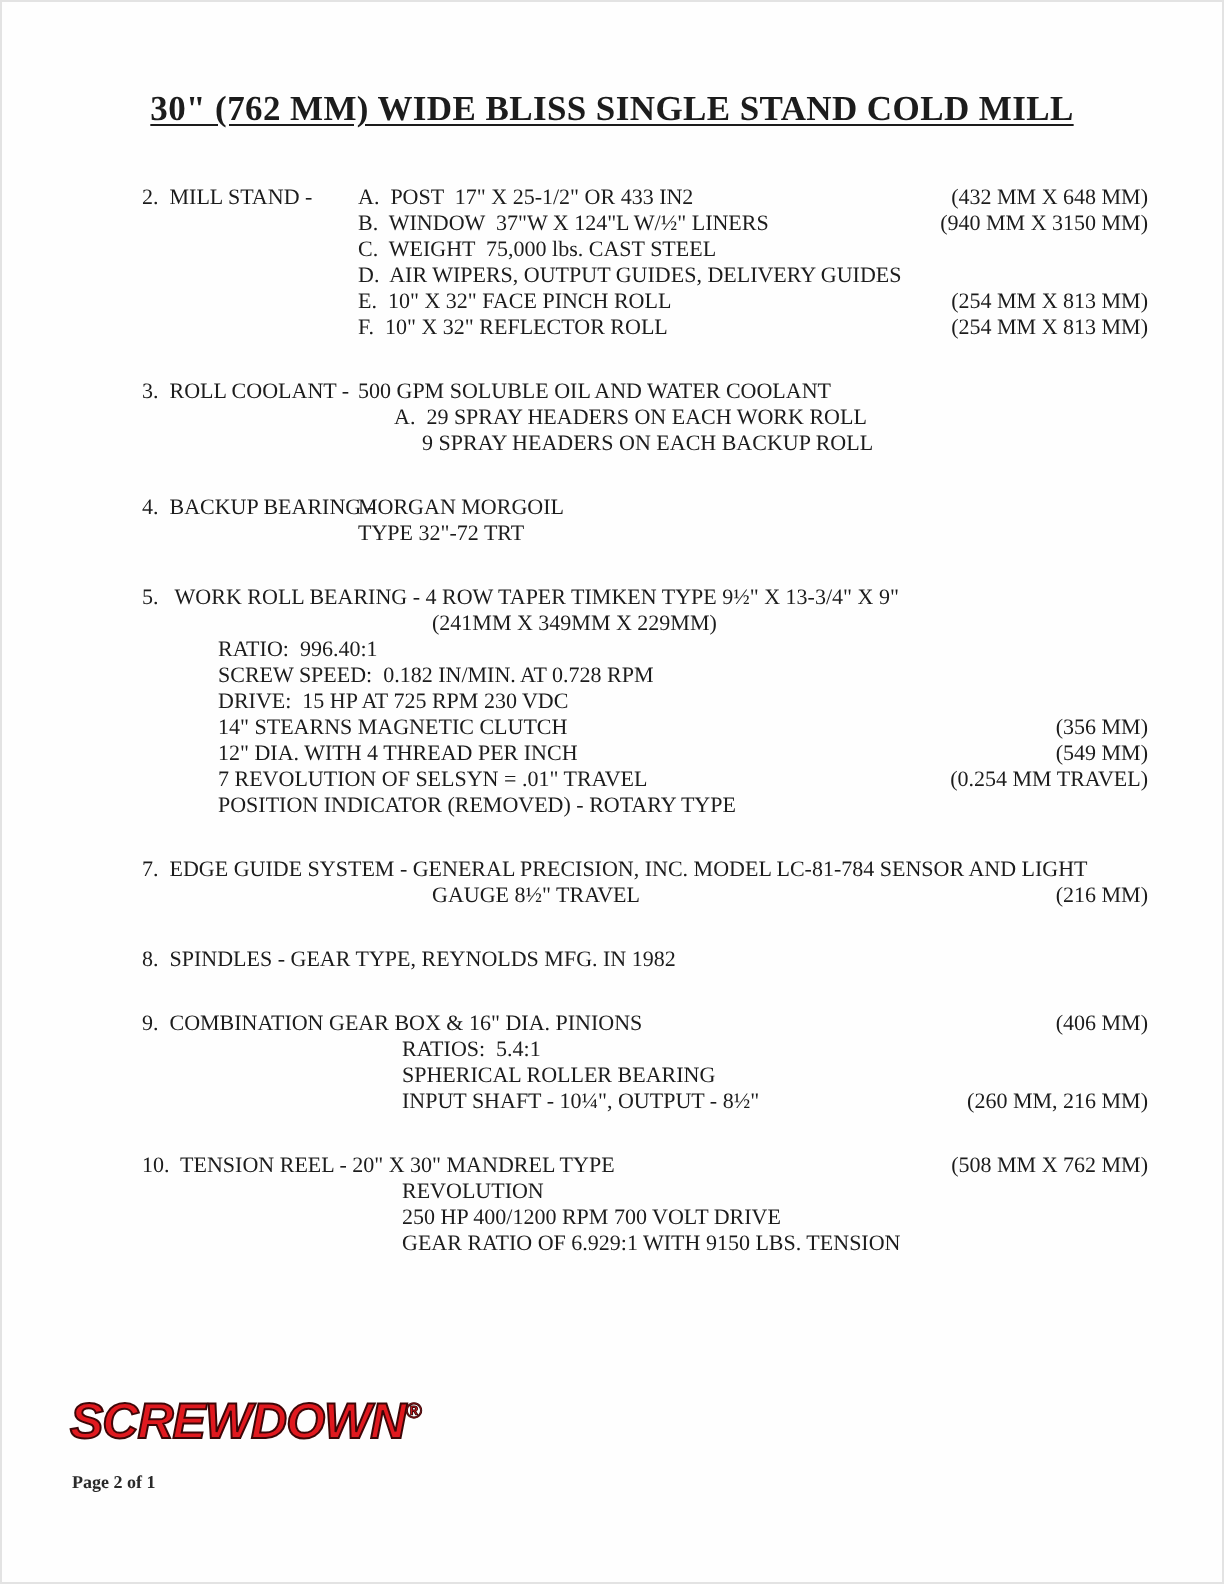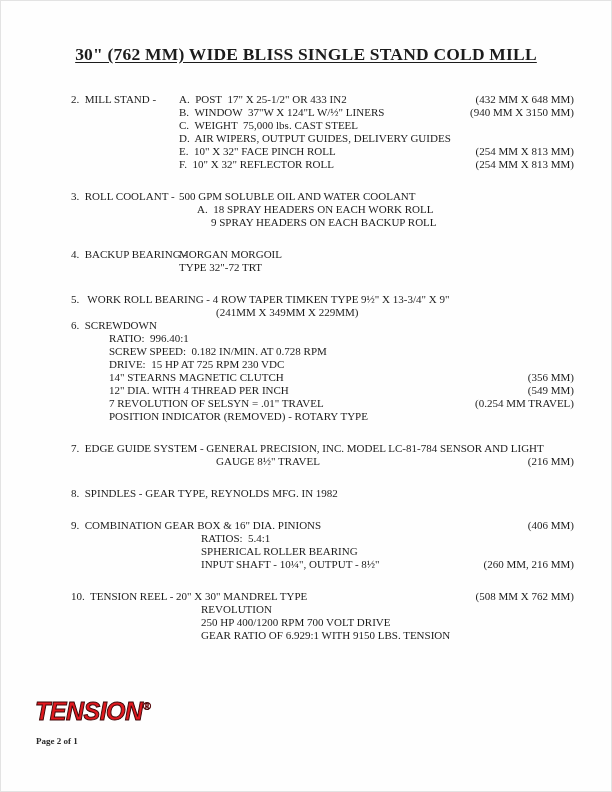--- a/index.html
+++ b/index.html
@@ -133,21 +133,21 @@
   </div>
       </div>
       <div class="section">
         <div class="row">
     <span class="row-head">3.  ROLL COOLANT -</span>
     <span class="row-text i2">500 GPM SOLUBLE OIL AND WATER COOLANT</span>
 
   </div>
         <div class="row">
 
-    <span class="row-text i3">A.  18 SPRAY HEADERS ON EACH WORK ROLL</span>
+    <span class="row-text i3">A.  29 SPRAY HEADERS ON EACH WORK ROLL</span>
 
   </div>
         <div class="row">
 
     <span class="row-text i4">9 SPRAY HEADERS ON EACH BACKUP ROLL</span>
 
   </div>
       </div>
       <div class="section">
         <div class="row">
@@ -169,25 +169,20 @@
   </div>
         <div class="row">
 
     <span class="row-text i6">(241MM X 349MM X 229MM)</span>
 
   </div>
       </div>
       <div class="section tight">
         <div class="row">
 
-    <span class="row-text i0">6.  SCREWDOWN</span>
-
-  </div>
-        <div class="row">
-
     <span class="row-text i1">RATIO:  996.40:1</span>
 
   </div>
         <div class="row">
 
     <span class="row-text i1">SCREW SPEED:  0.182 IN/MIN. AT 0.728 RPM</span>
 
   </div>
         <div class="row">
 
@@ -274,17 +269,17 @@
   </div>
         <div class="row">
 
     <span class="row-text i5">GEAR RATIO OF 6.929:1 WITH 9150 LBS. TENSION</span>
 
   </div>
       </div>
     </div>
 
   <div class="logo" style="color: rgb(224, 25, 31);">
-    <span>TENSION</span><span class="reg">®</span>
+    <span>SCREWDOWN</span><span class="reg">®</span>
   </div>
 
   <div class="footer">Page 2 of 1</div>
 </div>
 
 </body></html>

